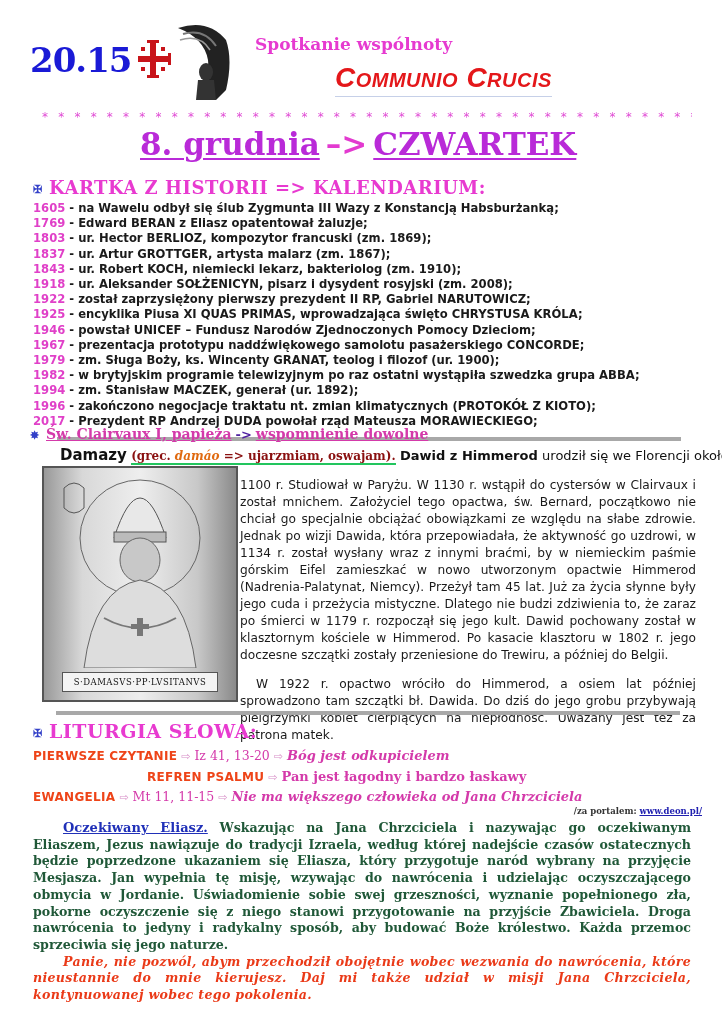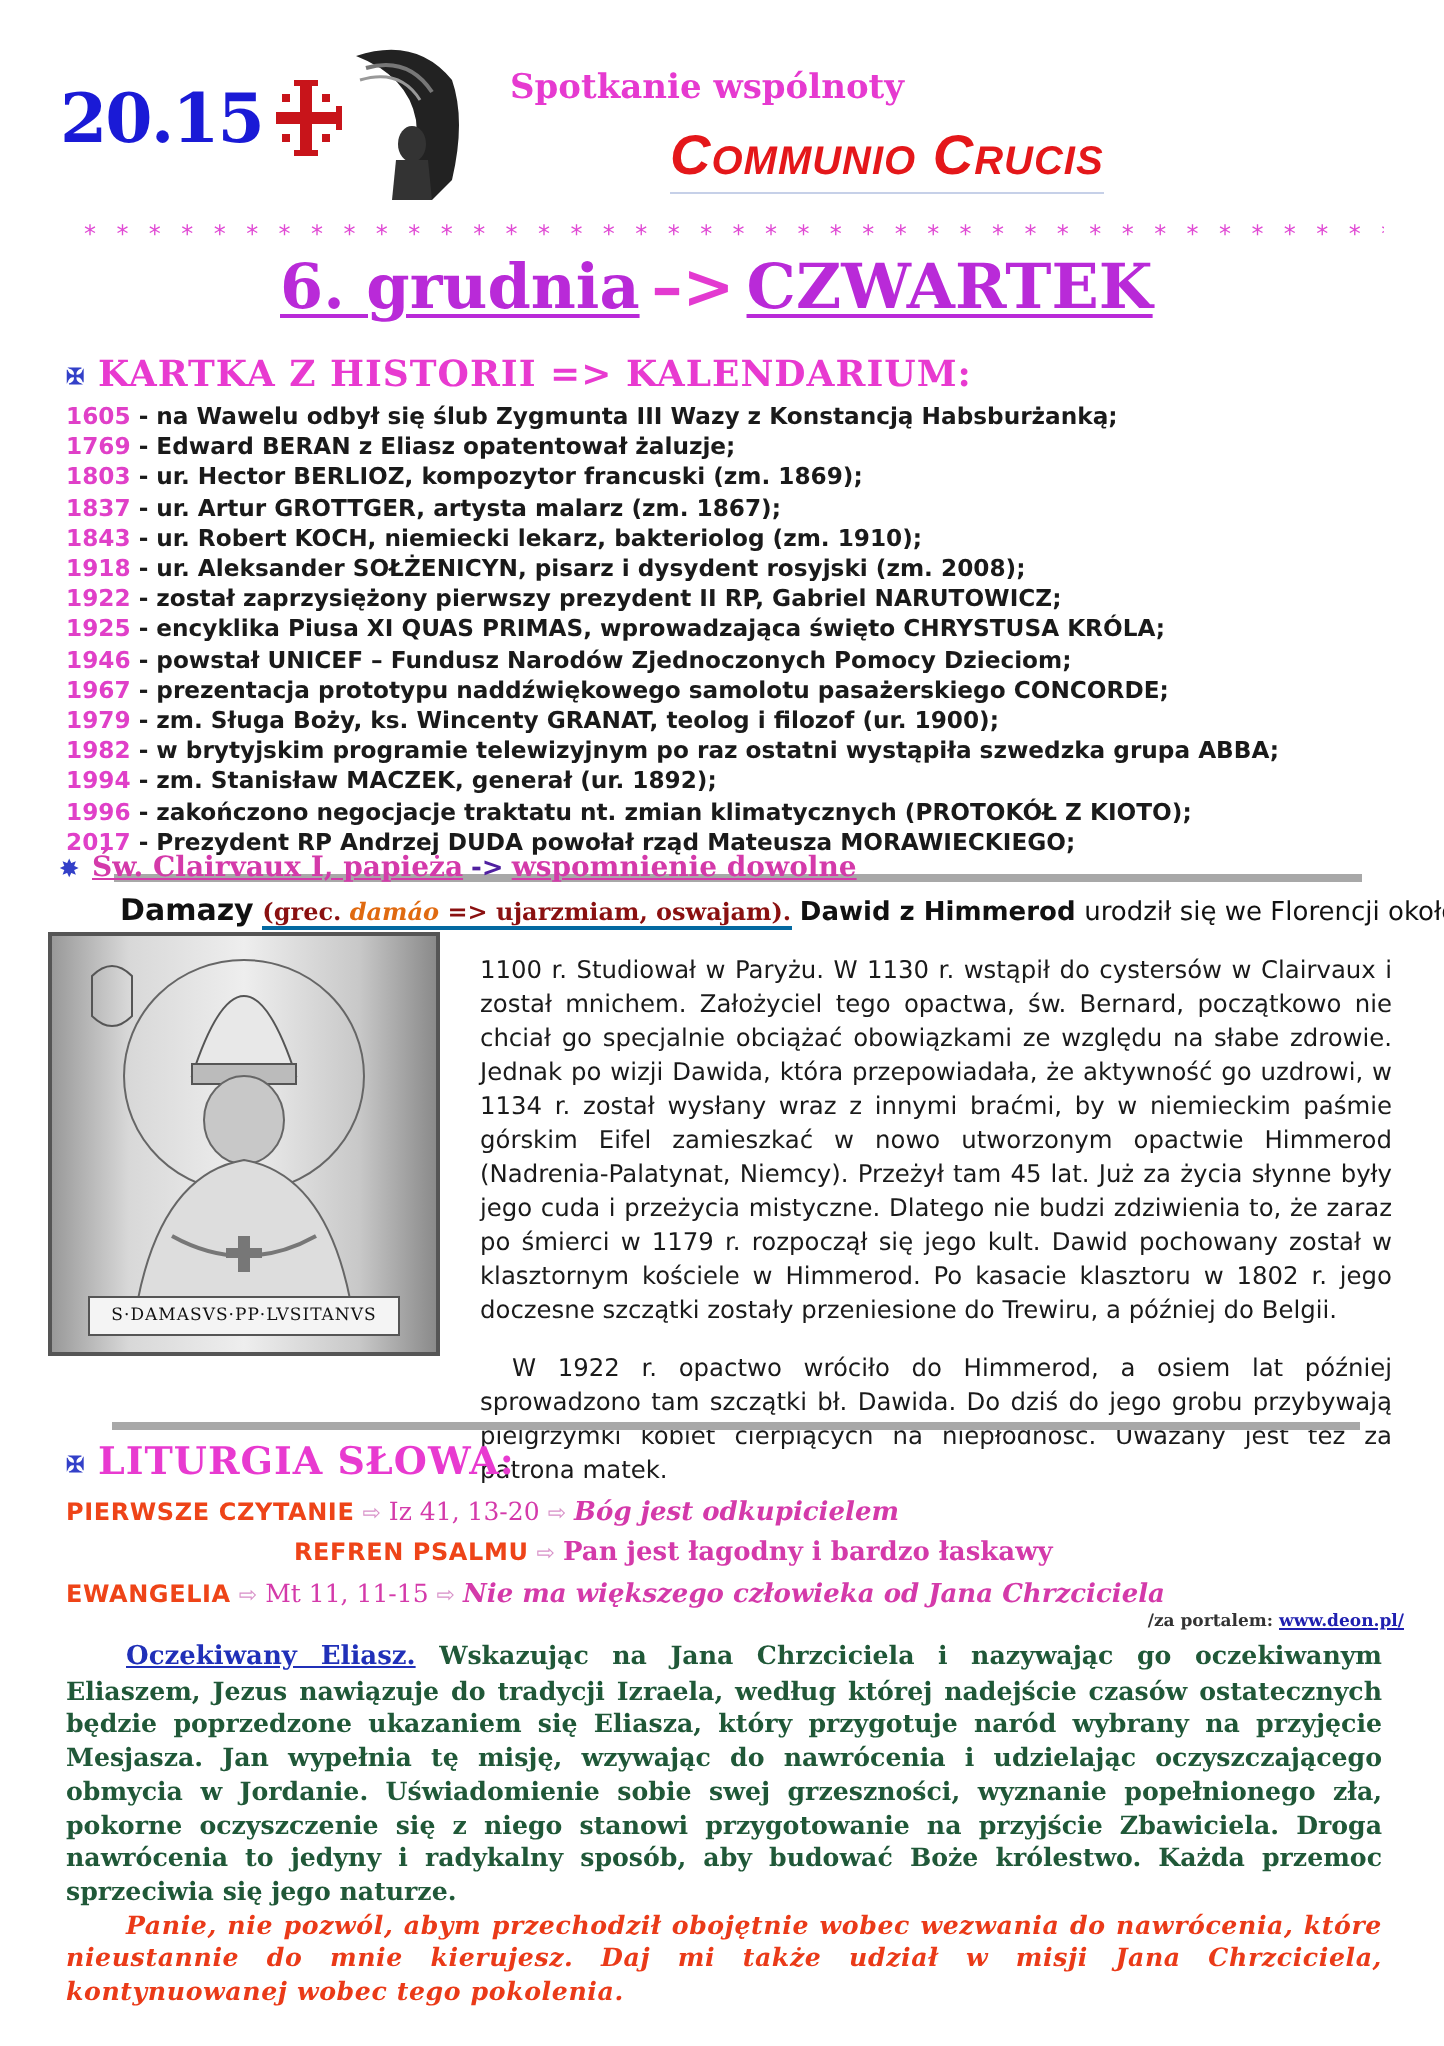--- a/index.html
+++ b/index.html
@@ -24,26 +24,26 @@
   .cal-item { font-family: "DejaVu Sans", sans-serif; font-weight: bold; font-size: 11.6px; line-height: 15.2px; white-space: nowrap; color: #1a1a1a; }
   .cal-item .yr { color: #e040c8; }
   .rule { height: 4px; background: #a8a8a8; }
 
   .saint-h { left: 30px; top: 426px; font-family: "DejaVu Serif", serif; font-weight: 900; font-size: 14px; color: #d43aaa; white-space: nowrap; }
   .saint-h u { text-decoration-color: #d43aaa; }
   .saint-h .arr { color: #5020a0; font-family: "DejaVu Sans", sans-serif; font-size: 13px; margin: 0 4px; }
 
   .damazy { left: 60px; top: 446px; white-space: nowrap; font-size: 13.6px; }
   .damazy .name { font-family: "DejaVu Sans", sans-serif; font-weight: bold; font-size: 15px; }
-  .damazy .greek { font-family: "DejaVu Serif", serif; font-weight: bold; color: #8a1010; font-size: 12px; border-bottom: 2px solid #0369a1; }
+  .damazy .greek { font-family: "DejaVu Serif", serif; font-weight: bold; color: #8a1010; font-size: 12px; border-bottom: 2px solid #22c55e; }
   .damazy .greek i { color: #e06a10; }
   .damazy .dawid { font-weight: bold; font-size: 13px; }
   .damazy .rest { font-size: 13px; }
 
-  .portrait { left: 24px; top: 466px; width: 196px; height: 212px; background: linear-gradient(90deg,#999 0%,#d8d8d8 20%,#eee 50%,#c8c8c8 80%,#8a8a8a 100%); border: 2px solid #555; box-sizing: border-box; }
+  .portrait { left: 42px; top: 466px; width: 196px; height: 236px; background: linear-gradient(90deg,#999 0%,#d8d8d8 20%,#eee 50%,#c8c8c8 80%,#8a8a8a 100%); border: 2px solid #555; box-sizing: border-box; }
   .portrait-caption { position: absolute; left: 18px; right: 18px; bottom: 8px; height: 18px; background: #f4f4f4; border: 1px solid #555; font-family: "DejaVu Serif", serif; font-size: 8.5px; text-align: center; line-height: 18px; letter-spacing: 0.5px; }
 
   .bio { left: 228px; top: 465px; width: 480px; font-family: "DejaVu Sans", sans-serif; font-size: 12.2px; line-height: 17px; text-align: justify; color: #1a1a1a; }
   .bio p { margin: 12px; }
   .bio p.ind { text-indent: 16px; }
 
   .rule2 { left: 56px; top: 711px; width: 624px; height: 4px; background: #a8a8a8; }
 
   .lit-h { left: 33px; top: 720px; }
   .lit-row { position: absolute; white-space: nowrap; font-size: 13px; }
@@ -86,21 +86,21 @@
         <rect x="23" y="47" width="4" height="4"></rect>
     </g>
   </svg>
 </div>
 
 <div class="abs subtitle">Spotkanie wspólnoty</div>
 <div class="abs title">Communio Crucis</div>
 <div class="abs stars">* * * * * * * * * * * * * * * * * * * * * * * * * * * * * * * * * * * * * * * * * * * * * * * * * * * * * * * * * * * * *</div>
 
 <div class="abs date-line">
-  <u>6. grudnia</u><span class="arrow">–&gt;</span><u>CZWARTEK</u>
+  <u>8. grudnia</u><span class="arrow">–&gt;</span><u>CZWARTEK</u>
 </div>
 
 <div class="abs cal">
   <div class="section-h" style="margin-top:-16px; margin-bottom:3px;">
     <span class="bullet">✠</span><span>KARTKA Z HISTORII =&gt; KALENDARIUM:</span>
   </div>
   <div id="cal-list">
       <div class="cal-item"><span class="yr">1605</span><span> - na Wawelu odbył się ślub Zygmunta III Wazy z Konstancją Habsburżanką;</span></div>
       <div class="cal-item"><span class="yr">1769</span><span> - Edward BERAN z Eliasz opatentował żaluzje;</span></div>
       <div class="cal-item"><span class="yr">1803</span><span> - ur. Hector BERLIOZ, kompozytor francuski (zm. 1869);</span></div>

